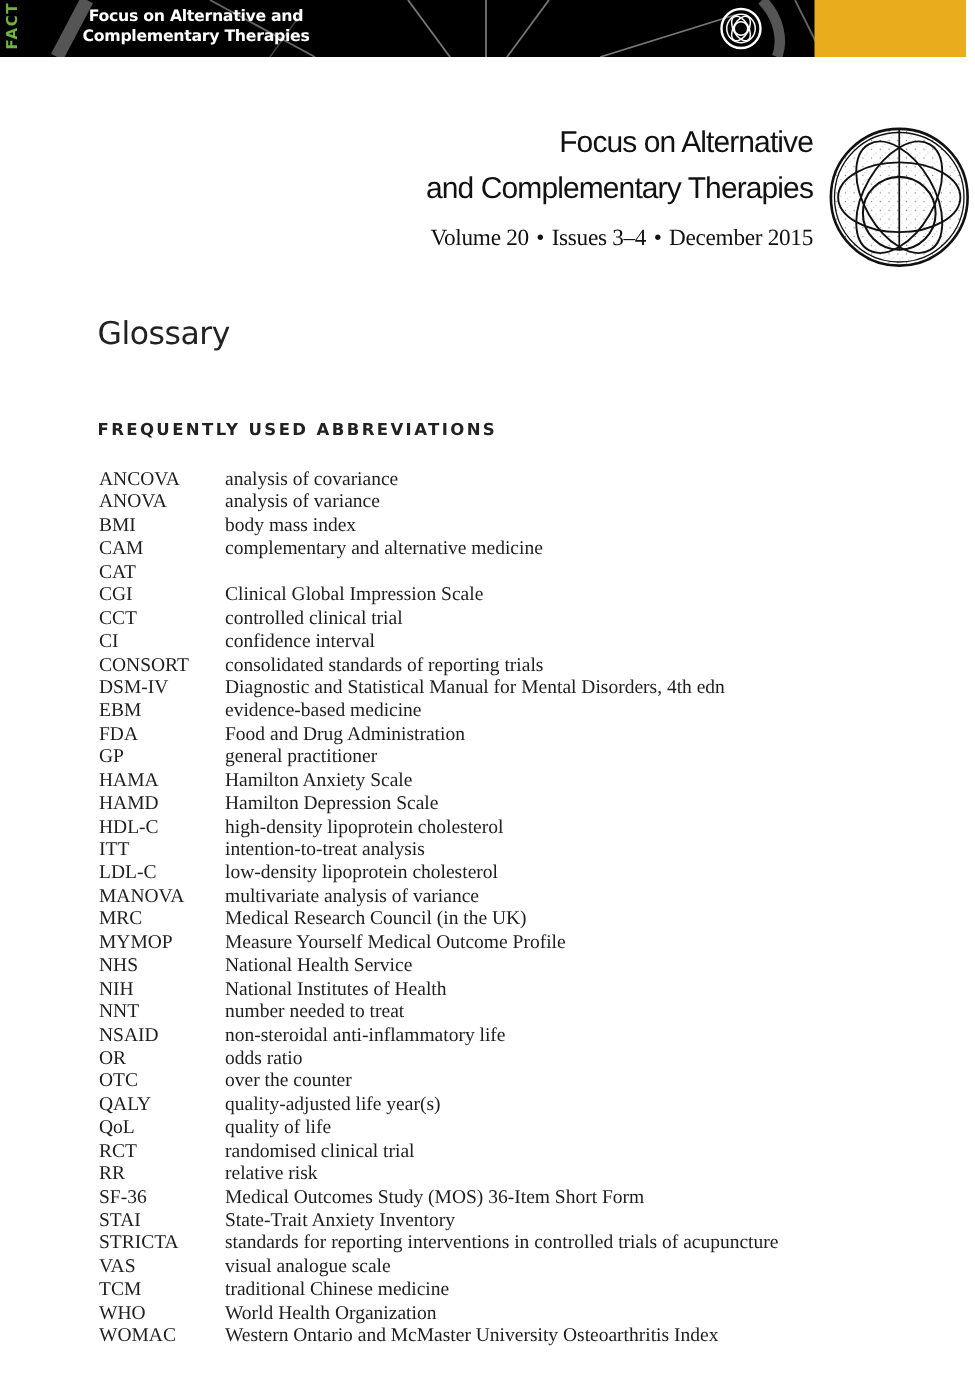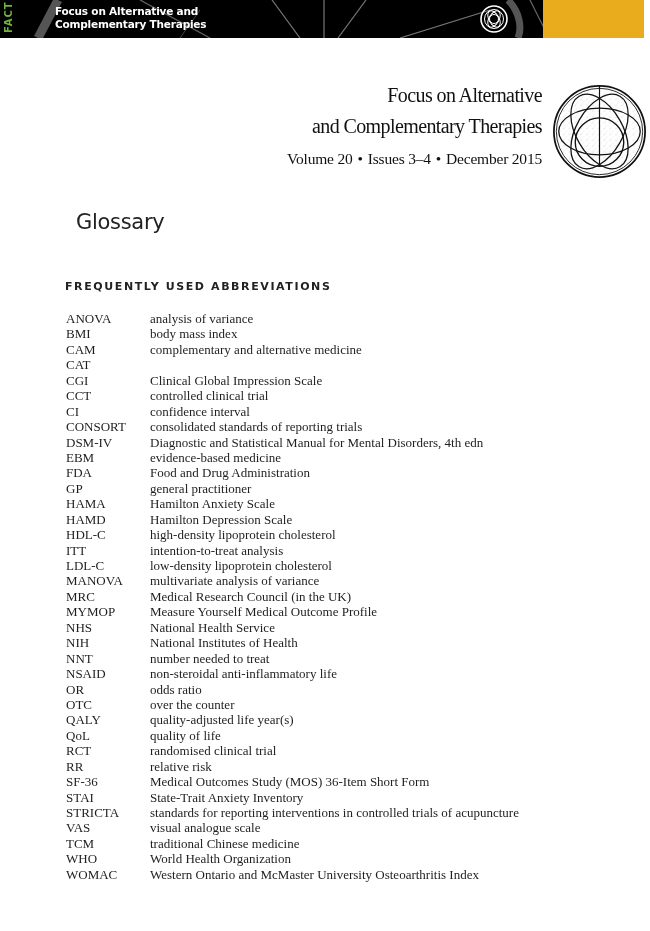--- a/index.html
+++ b/index.html
@@ -58,32 +58,33 @@
     }
     .banner-title {
       position: absolute;
       left: 55px; top: 5px;
       color: #ffffff;
       font-family: "DejaVu Sans", sans-serif;
       font-weight: bold;
       font-size: 10.5px;
       line-height: 13px;
       letter-spacing: -0.2px;
+      text-align: center;
     }
     .banner-emblem {
       position: absolute;
       left: 479px; top: 4px;
       width: 30px; height: 30px;
     }
     .journal-title {
       position: absolute;
       right: 108px;
       top: 80px;
       text-align: right;
-      font-family: Liberation Serif, serif;
+      font-family: Liberation Sans, sans-serif;
       font-size: 20px;
       line-height: 31px;
       color: #111;
       letter-spacing: -0.6px;
       margin-left: 45px;
     }
     .journal-issue {
       position: absolute;
       right: 108px;
       top: 150px;
@@ -98,21 +99,21 @@
       display: inline-block;
       margin: 0 5px;
     }
     .emblem {
       position: absolute;
       left: 551px; top: 81px;
       width: 97px; height: 101px;
     }
     .glossary-heading {
       position: absolute;
-      left: 76px; top: 210px;
+      left: 65px; top: 210px;
       font-family: "DejaVu Sans", sans-serif;
       font-size: 21px;
       font-weight: normal;
       color: #222;
       letter-spacing: -0.3px;
       margin: 0;
     }
     .section-heading {
       position: absolute;
       left: 65px; top: 280px;
@@ -200,20 +201,24 @@
   <ellipse cx="50" cy="52" rx="42" ry="24" fill="none" stroke="#111" stroke-width="1.3" transform="rotate(-60 50 52)"></ellipse>
   <ellipse cx="50" cy="52" rx="42" ry="24" fill="none" stroke="#111" stroke-width="1.3"></ellipse>
   <line x1="50" y1="5" x2="50" y2="88" stroke="#111" stroke-width="1.2"></line>
 </svg>
 
 <h1 class="glossary-heading">Glossary</h1>
 <h2 class="section-heading">FREQUENTLY USED ABBREVIATIONS</h2>
 
 <ul class="abbr-list" id="abbr-list">
     <li class="abbr-row">
+      <span class="abbr-term">ANCOVA</span>
+      <span class="abbr-def">analysis of covariance</span>
+    </li>
+    <li class="abbr-row">
       <span class="abbr-term">ANOVA</span>
       <span class="abbr-def">analysis of variance</span>
     </li>
     <li class="abbr-row">
       <span class="abbr-term">BMI</span>
       <span class="abbr-def">body mass index</span>
     </li>
     <li class="abbr-row">
       <span class="abbr-term">CAM</span>
       <span class="abbr-def">complementary and alternative medicine</span>

